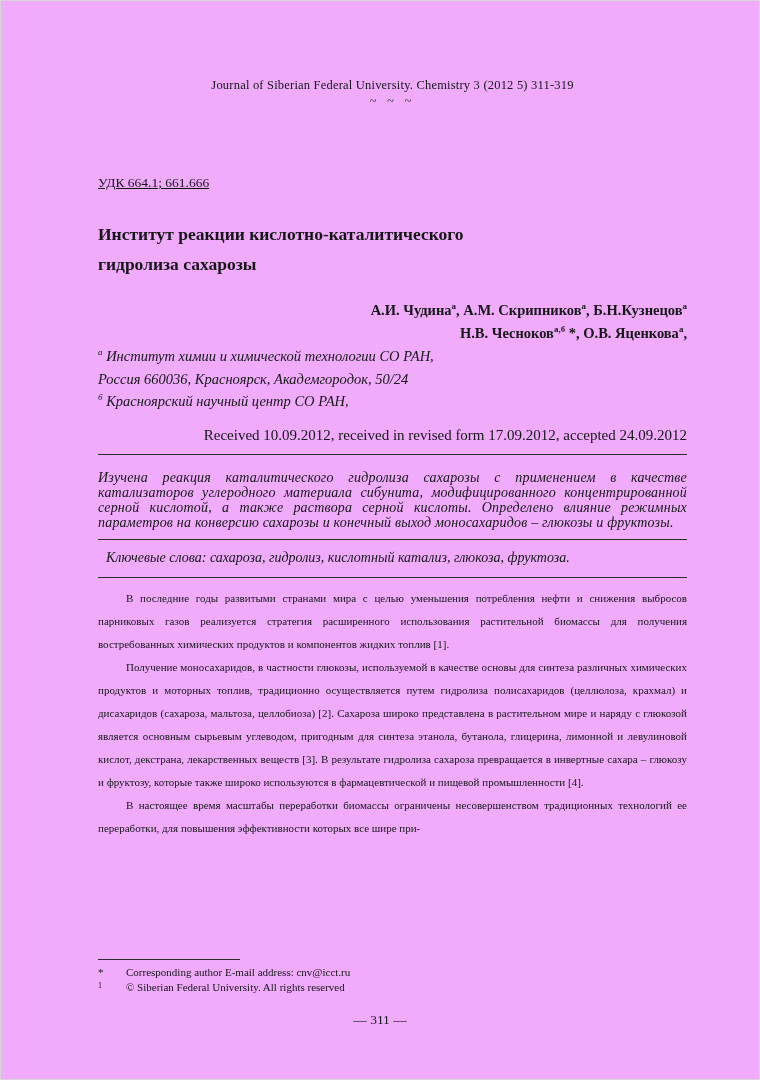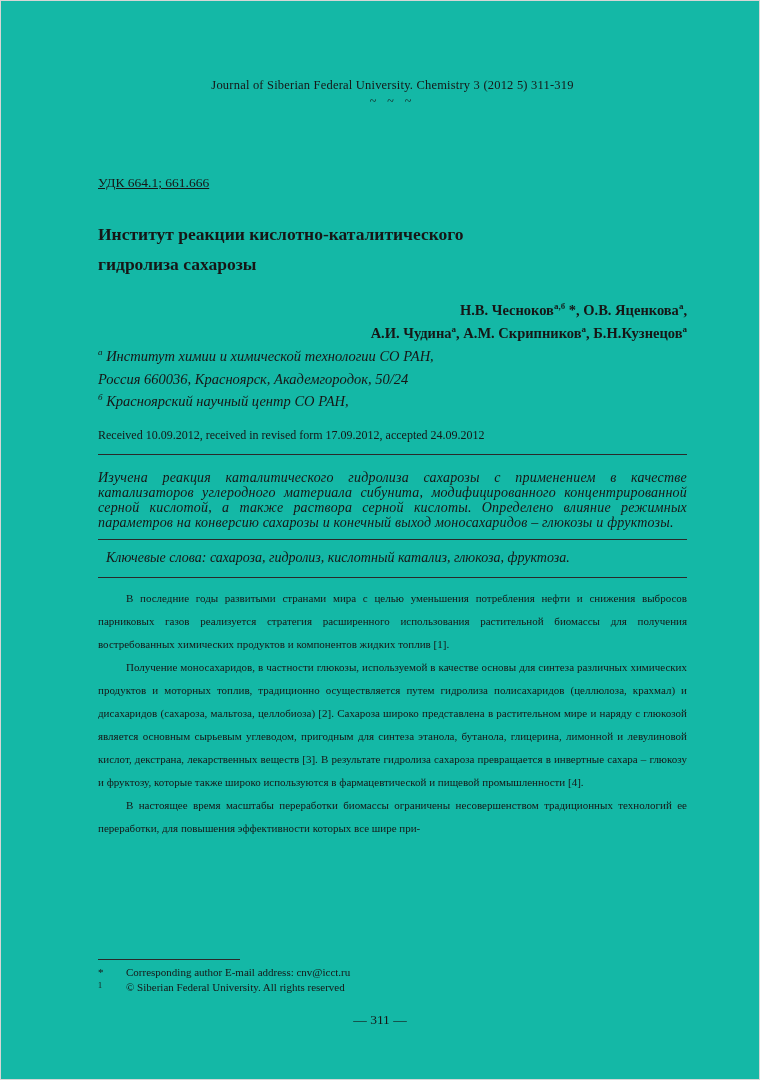--- a/index.html
+++ b/index.html
@@ -4,21 +4,21 @@
 <style>
   html, body {
     margin: 0;
     padding: 0;
     background: #ffffff;
   }
   .page {
     position: relative;
     width: 760px;
     height: 1080px;
-    background: #14b8a6;
+    background: #f0abfc;
     border: 1px solid #d6d6d6;
     box-sizing: border-box;
     font-family: "Liberation Serif", serif;
     color: #161616;
     overflow: hidden;
   }
   .content {
     position: absolute;
     left: 97px;
     top: 0;
@@ -63,22 +63,22 @@
     font-size: 14.5px;
     line-height: 22.5px;
   }
   sup {
     font-size: 0.62em;
     vertical-align: super;
     line-height: 0;
   }
   .received {
     margin-top: 15px;
-    text-align: left;
-    font-size: 12px;
+    text-align: right;
+    font-size: 15px;
     line-height: 15px;
   }
   .rule-full {
     border-top: 1px solid #2a2a2a;
     height: 0;
   }
   .rule-top { margin-top: 11px; }
   .rule-mid { margin-top: 9px; }
   .rule-bot { margin-top: 0px; }
   .abstract {
@@ -149,22 +149,22 @@
   <div class="content">
 
     <div class="journal-header">Journal of Siberian Federal University. Chemistry 3 (2012 5) 311-319</div>
     <div class="tildes">~ ~ ~</div>
 
     <div class="udc">УДК 664.1; 661.666</div>
 
     <h1 class="title"><span>Институт реакции кислотно-каталитического</span><br><span>гидролиза сахарозы</span></h1>
 
     <div class="authors">
+      <div class="author-line"><span>А.И. Чудина</span><sup>а</sup><span>, А.М. Скрипников</span><sup>а</sup><span>, Б.Н.Кузнецов</span><sup>а</sup></div>
       <div class="author-line"><span>Н.В. Чесноков</span><sup>а,б</sup><span> *, О.В. Яценкова</span><sup>а</sup><span>,</span></div>
-      <div class="author-line"><span>А.И. Чудина</span><sup>а</sup><span>, А.М. Скрипников</span><sup>а</sup><span>, Б.Н.Кузнецов</span><sup>а</sup></div>
     </div>
 
     <div class="affiliations">
       <div class="aff-line"><sup>а</sup><span> Институт химии и химической технологии СО РАН,</span></div>
       <div class="aff-line"><span>Россия 660036, Красноярск, Академгородок, 50/24</span></div>
       <div class="aff-line"><sup>б</sup><span> Красноярский научный центр СО РАН,</span></div>
     </div>
 
     <div class="received">Received 10.09.2012, received in revised form 17.09.2012, accepted 24.09.2012</div>
 

